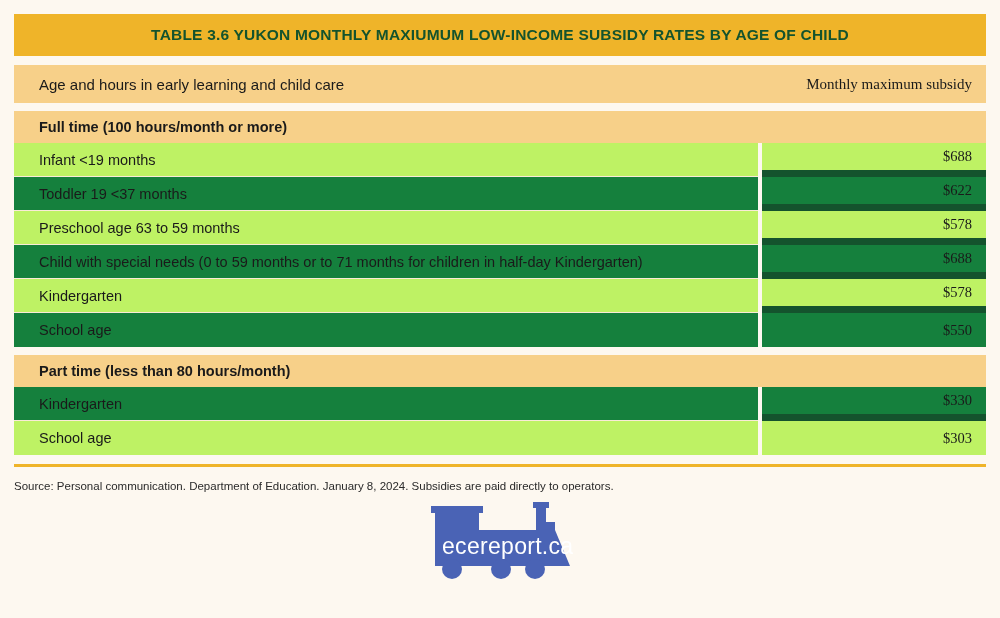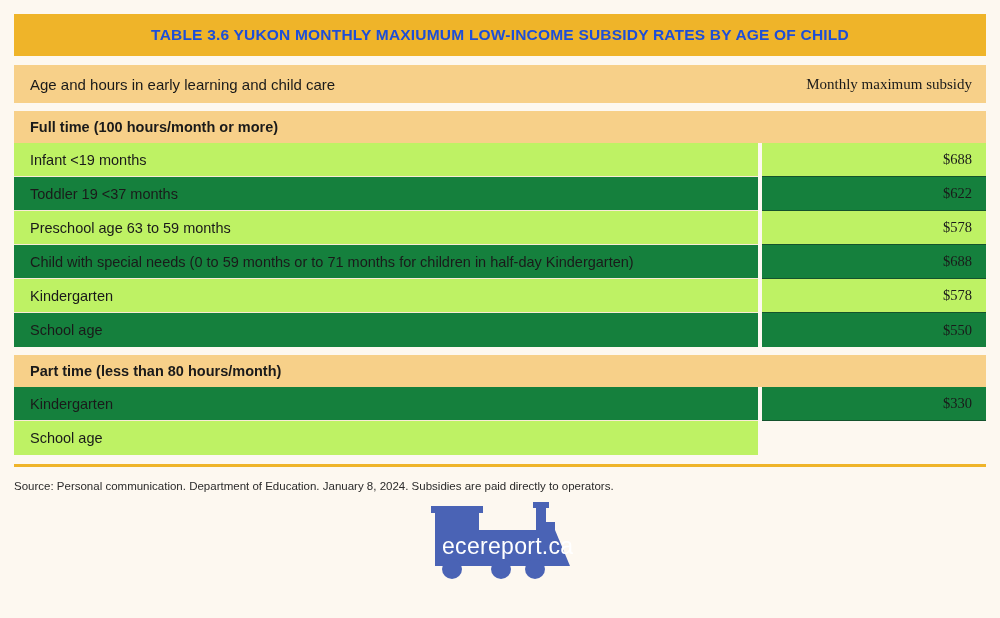--- a/index.html
+++ b/index.html
@@ -25,40 +25,40 @@
   .table-wrap {
     position: absolute;
     left: 14px;
     top: 14px;
     width: 972px;
   }
 
   
   .table-title {
     background: #EFB429;
-    color: #1d4ed8;
+    color: #14532d;
     font-size: 15.5px;
     font-weight: bold;
     letter-spacing: 0.2px;
     text-align: center;
     padding: 12px 10px 13px 10px;
     box-sizing: border-box;
     line-height: 1.1;
   }
 
   
   .row {
     display: flex;
     align-items: stretch;
     box-sizing: border-box;
   }
   .cell-label {
     flex: 0 0 744px;
     box-sizing: border-box;
-    padding: 0 12px 0 16px;
+    padding: 0 12px 0 25px;
     display: flex;
     align-items: center;
     font-size: 14.5px;
     color: #1A1A1A;
   }
   .col-gap {
     flex: 0 0 4px;
     background: #FDF8F0;
   }
   .cell-value {
@@ -103,21 +103,21 @@
   }
 
   
   .data-row { height: 34px; }
   .data-row.odd .cell-label,
   .data-row.odd .cell-value { background: #bef264; }
   .data-row.even .cell-label,
   .data-row.even .cell-value { background: #15803d; }
 
   .data-row .cell-label { border-bottom: 1px solid #FAEBD7; }
-  .data-row .cell-value { border-bottom: 1px solid #14532d; }
+  .data-row .cell-value { border-bottom: 7px solid #14532d; }
   .data-row.last .cell-label,
   .data-row.last .cell-value { border-bottom: none; }
 
   
   .bottom-rule {
     height: 3px;
     background: #EFB429;
     margin-top: 9px;
   }
   .source-note {
@@ -209,20 +209,21 @@
 
     <div class="row data-row even">
       <div class="cell-label">Kindergarten</div>
       <div class="col-gap"></div>
       <div class="cell-value">$330</div>
     </div>
 
     <div class="row data-row odd last">
       <div class="cell-label">School age</div>
       <div class="col-gap"></div>
+      <div class="cell-value">$303</div>
     </div>
 
     <div class="bottom-rule"></div>
 
     <div class="source-note">Source: Personal communication. Department of Education. January 8, 2024. Subsidies are paid directly to operators.</div>
 
   </div>
 
   <div class="logo-block">
     <svg class="logo-svg" width="150" height="85" viewBox="0 0 150 85">

